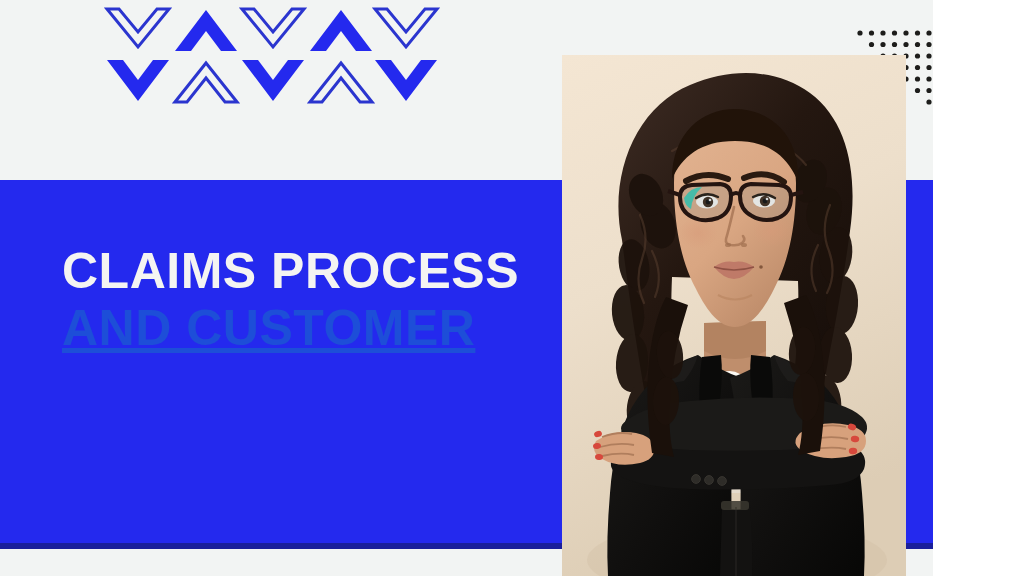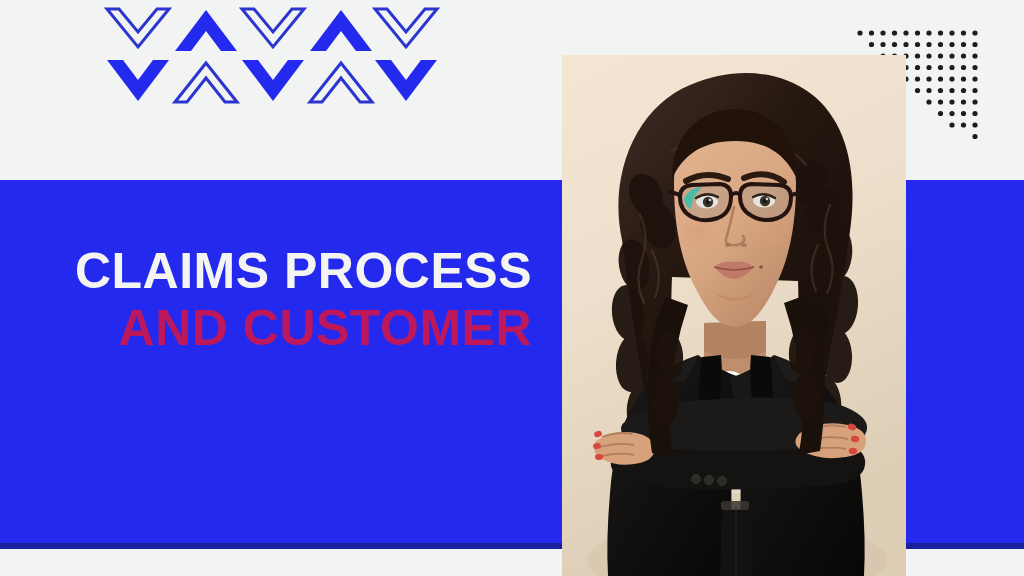--- a/index.html
+++ b/index.html
@@ -6,25 +6,24 @@
     margin: 0;
     padding: 0;
     background: #ffffff;
   }
   body {
     font-family: "Liberation Sans", sans-serif;
   }
 
   .canvas {
     position: relative;
-    width: 1024px;
+    width: 933px;
     height: 576px;
     overflow: hidden;
     background: #f2f4f3;
-    text-align: right;
   }
 
   
   .bg-base {
     position: absolute;
     inset: 0;
     background: #f2f4f3;
   }
 
   
@@ -102,21 +101,21 @@
     font-family: "Liberation Sans", sans-serif;
     font-weight: bold;
     font-size: 50px;
     line-height: 57px;
     letter-spacing: 0.5px;
     white-space: nowrap;
     transform: scaleX(1.0);
     transform-origin: left center;
   }
   .hl-white { color: #f4f4f2; }
-  .hl-yellow { color: #be185d; }
+  .hl-yellow { color: #1d4ed8; text-decoration: underline; }
 </style>
 </head>
 <body>
 
 <div class="canvas">
 
   <div class="bg-base"></div>
 
   <div class="logo">
 

